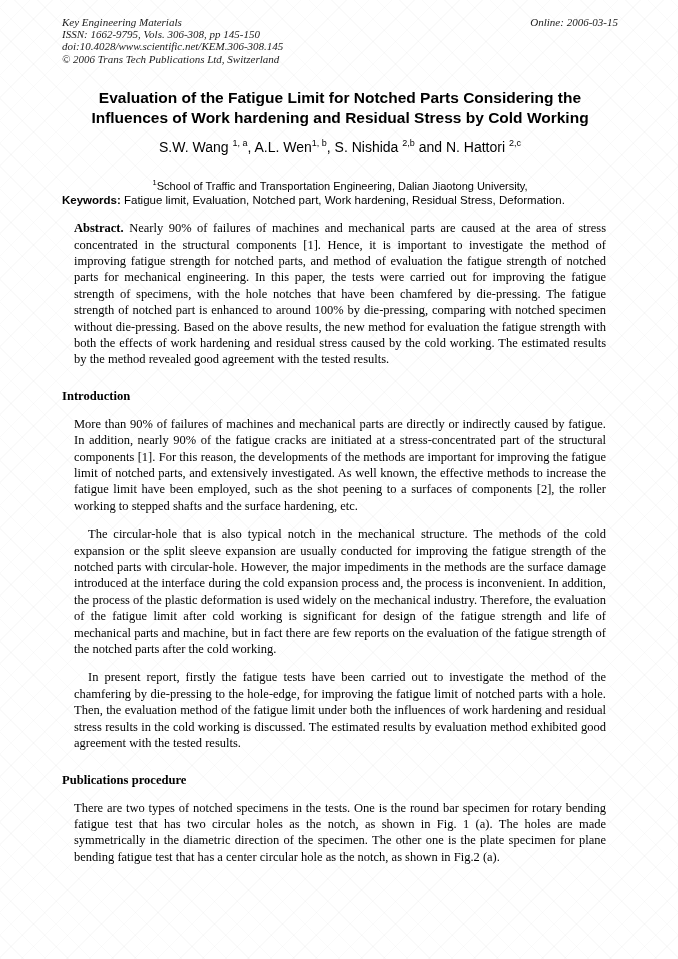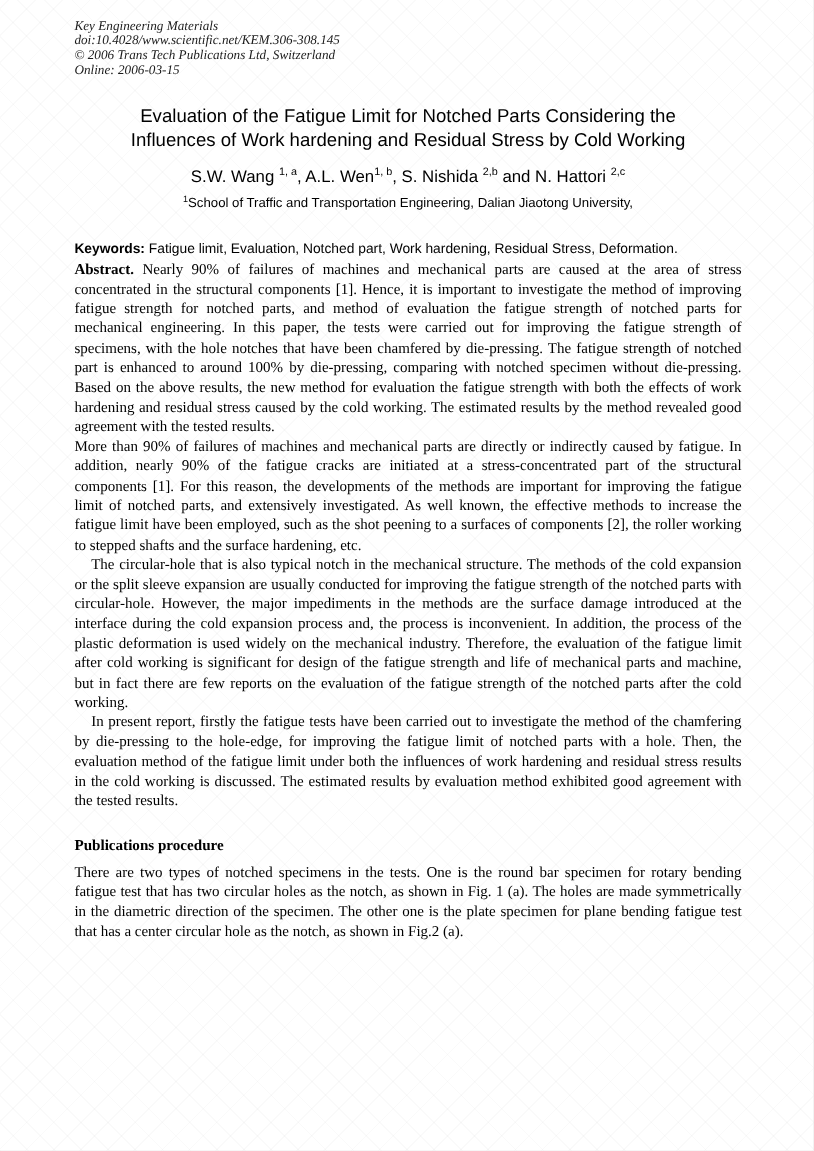--- a/index.html
+++ b/index.html
@@ -10,53 +10,54 @@
     background:
       repeating-linear-gradient(45deg, rgba(0,0,0,0.018) 0 1px, transparent 1px 16px),
       repeating-linear-gradient(-45deg, rgba(0,0,0,0.018) 0 1px, transparent 1px 16px),
       #ffffff;
     box-sizing:border-box;
     padding:16px 60px 0 62px;
     color:#111;
   }
   
   .pdf-header{display:flex;justify-content:space-between;align-items:flex-start;
-    font-family:"Liberation Serif", serif;font-style:italic;font-size:11px;line-height:12.2px;color:#1a1a1a;flex-direction:column;}
+    font-family:"Liberation Serif", serif;font-style:italic;font-size:11px;line-height:12.2px;color:#1a1a1a;}
   .pdf-header .hline{white-space:nowrap;}
   
   .title{margin-top:23px;text-align:center;
-    font-family:"Liberation Sans", sans-serif;font-weight:normal;font-size:15.5px;line-height:20px;color:#000;}
+    font-family:"Liberation Sans", sans-serif;font-weight:bold;font-size:15.5px;line-height:20px;color:#000;}
   .authors{margin-top:6px;text-align:center;
     font-family:"Liberation Sans", sans-serif;font-size:14px;line-height:19px;color:#000;}
   .authors sup{font-size:9px;}
-  .affil{margin-top:3px;text-align:center;
+  .affil{margin-top:20px;text-align:center;
     font-family:"Liberation Sans", sans-serif;font-size:11px;line-height:13px;color:#000;}
   .affil sup{font-size:7.5px;}
   
-  .keywords{margin-top:24px;
+  .keywords{
     font-family:"Liberation Sans", sans-serif;font-size:11.5px;line-height:15px;color:#000;}
   .keywords b{font-weight:bold;}
   
   .bodytext{font-family:"Liberation Serif", serif;font-size:12.5px;line-height:16.4px;
     text-align:justify;color:#000;}
-  p.bodytext{margin:0;}
+  p.bodytext{margin:12px;}
   .abstract{margin-top:22px;}
   .abstract b{font-weight:bold;}
   h2.sect{font-family:"Liberation Serif", serif;font-weight:bold;font-size:12.6px;
     margin:21px 0 7px 0;color:#000;}
   .indent{text-indent:14px;}
 </style>
 </head>
 <body>
 
 <div class="page">
 
   <div class="pdf-header">
     <div>
       <div class="hline">Key Engineering Materials</div>
+      <div class="hline">ISSN: 1662-9795, Vols. 306-308, pp 145-150</div>
       <div class="hline">doi:10.4028/www.scientific.net/KEM.306-308.145</div>
       <div class="hline">© 2006 Trans Tech Publications Ltd, Switzerland</div>
     </div>
     <div class="hline">Online: 2006-03-15</div>
   </div>
 
   <div class="title">
     <div>Evaluation of the Fatigue Limit for Notched Parts Considering the</div>
     <div>Influences of Work hardening and Residual Stress by Cold Working</div>
   </div>
@@ -72,20 +73,21 @@
   <div class="keywords">
     <b>Keywords:</b>
     <span>Fatigue limit, Evaluation, Notched part, Work hardening, Residual Stress, Deformation.</span>
   </div>
 
   <p class="bodytext abstract">
     <b>Abstract.</b>
     <span>Nearly 90% of failures of machines and mechanical parts are caused at the area of stress concentrated in the structural components [1]. Hence, it is important to investigate the method of improving fatigue strength for notched parts, and method of evaluation the fatigue strength of notched parts for mechanical engineering. In this paper, the tests were carried out for improving the fatigue strength of specimens, with the hole notches that have been chamfered by die-pressing. The fatigue strength of notched part is enhanced to around 100% by die-pressing, comparing with notched specimen without die-pressing. Based on the above results, the new method for evaluation the fatigue strength with both the effects of work hardening and residual stress caused by the cold working. The estimated results by the method revealed good agreement with the tested results.</span>
   </p>
 
+  <h2 class="sect">Introduction</h2>
   <p class="bodytext">More than 90% of failures of machines and mechanical parts are directly or indirectly caused by fatigue. In addition, nearly 90% of the fatigue cracks are initiated at a stress-concentrated part of the structural components [1]. For this reason, the developments of the methods are important for improving the fatigue limit of notched parts, and extensively investigated. As well known, the effective methods to increase the fatigue limit have been employed, such as the shot peening to a surfaces of components [2], the roller working to stepped shafts and the surface hardening, etc.</p>
   <p class="bodytext indent">The circular-hole that is also typical notch in the mechanical structure. The methods of the cold expansion or the split sleeve expansion are usually conducted for improving the fatigue strength of the notched parts with circular-hole. However, the major impediments in the methods are the surface damage introduced at the interface during the cold expansion process and, the process is inconvenient. In addition, the process of the plastic deformation is used widely on the mechanical industry. Therefore, the evaluation of the fatigue limit after cold working is significant for design of the fatigue strength and life of mechanical parts and machine, but in fact there are few reports on the evaluation of the fatigue strength of the notched parts after the cold working.</p>
   <p class="bodytext indent">In present report, firstly the fatigue tests have been carried out to investigate the method of the chamfering by die-pressing to the hole-edge, for improving the fatigue limit of notched parts with a hole. Then, the evaluation method of the fatigue limit under both the influences of work hardening and residual stress results in the cold working is discussed. The estimated results by evaluation method exhibited good agreement with the tested results.</p>
 
   <h2 class="sect">Publications procedure</h2>
   <p class="bodytext">There are two types of notched specimens in the tests. One is the round bar specimen for rotary bending fatigue test that has two circular holes as the notch, as shown in Fig. 1 (a). The holes are made symmetrically in the diametric direction of the specimen. The other one is the plate specimen for plane bending fatigue test that has a center circular hole as the notch, as shown in Fig.2 (a).</p>
 
 </div>
 
 </body></html>

